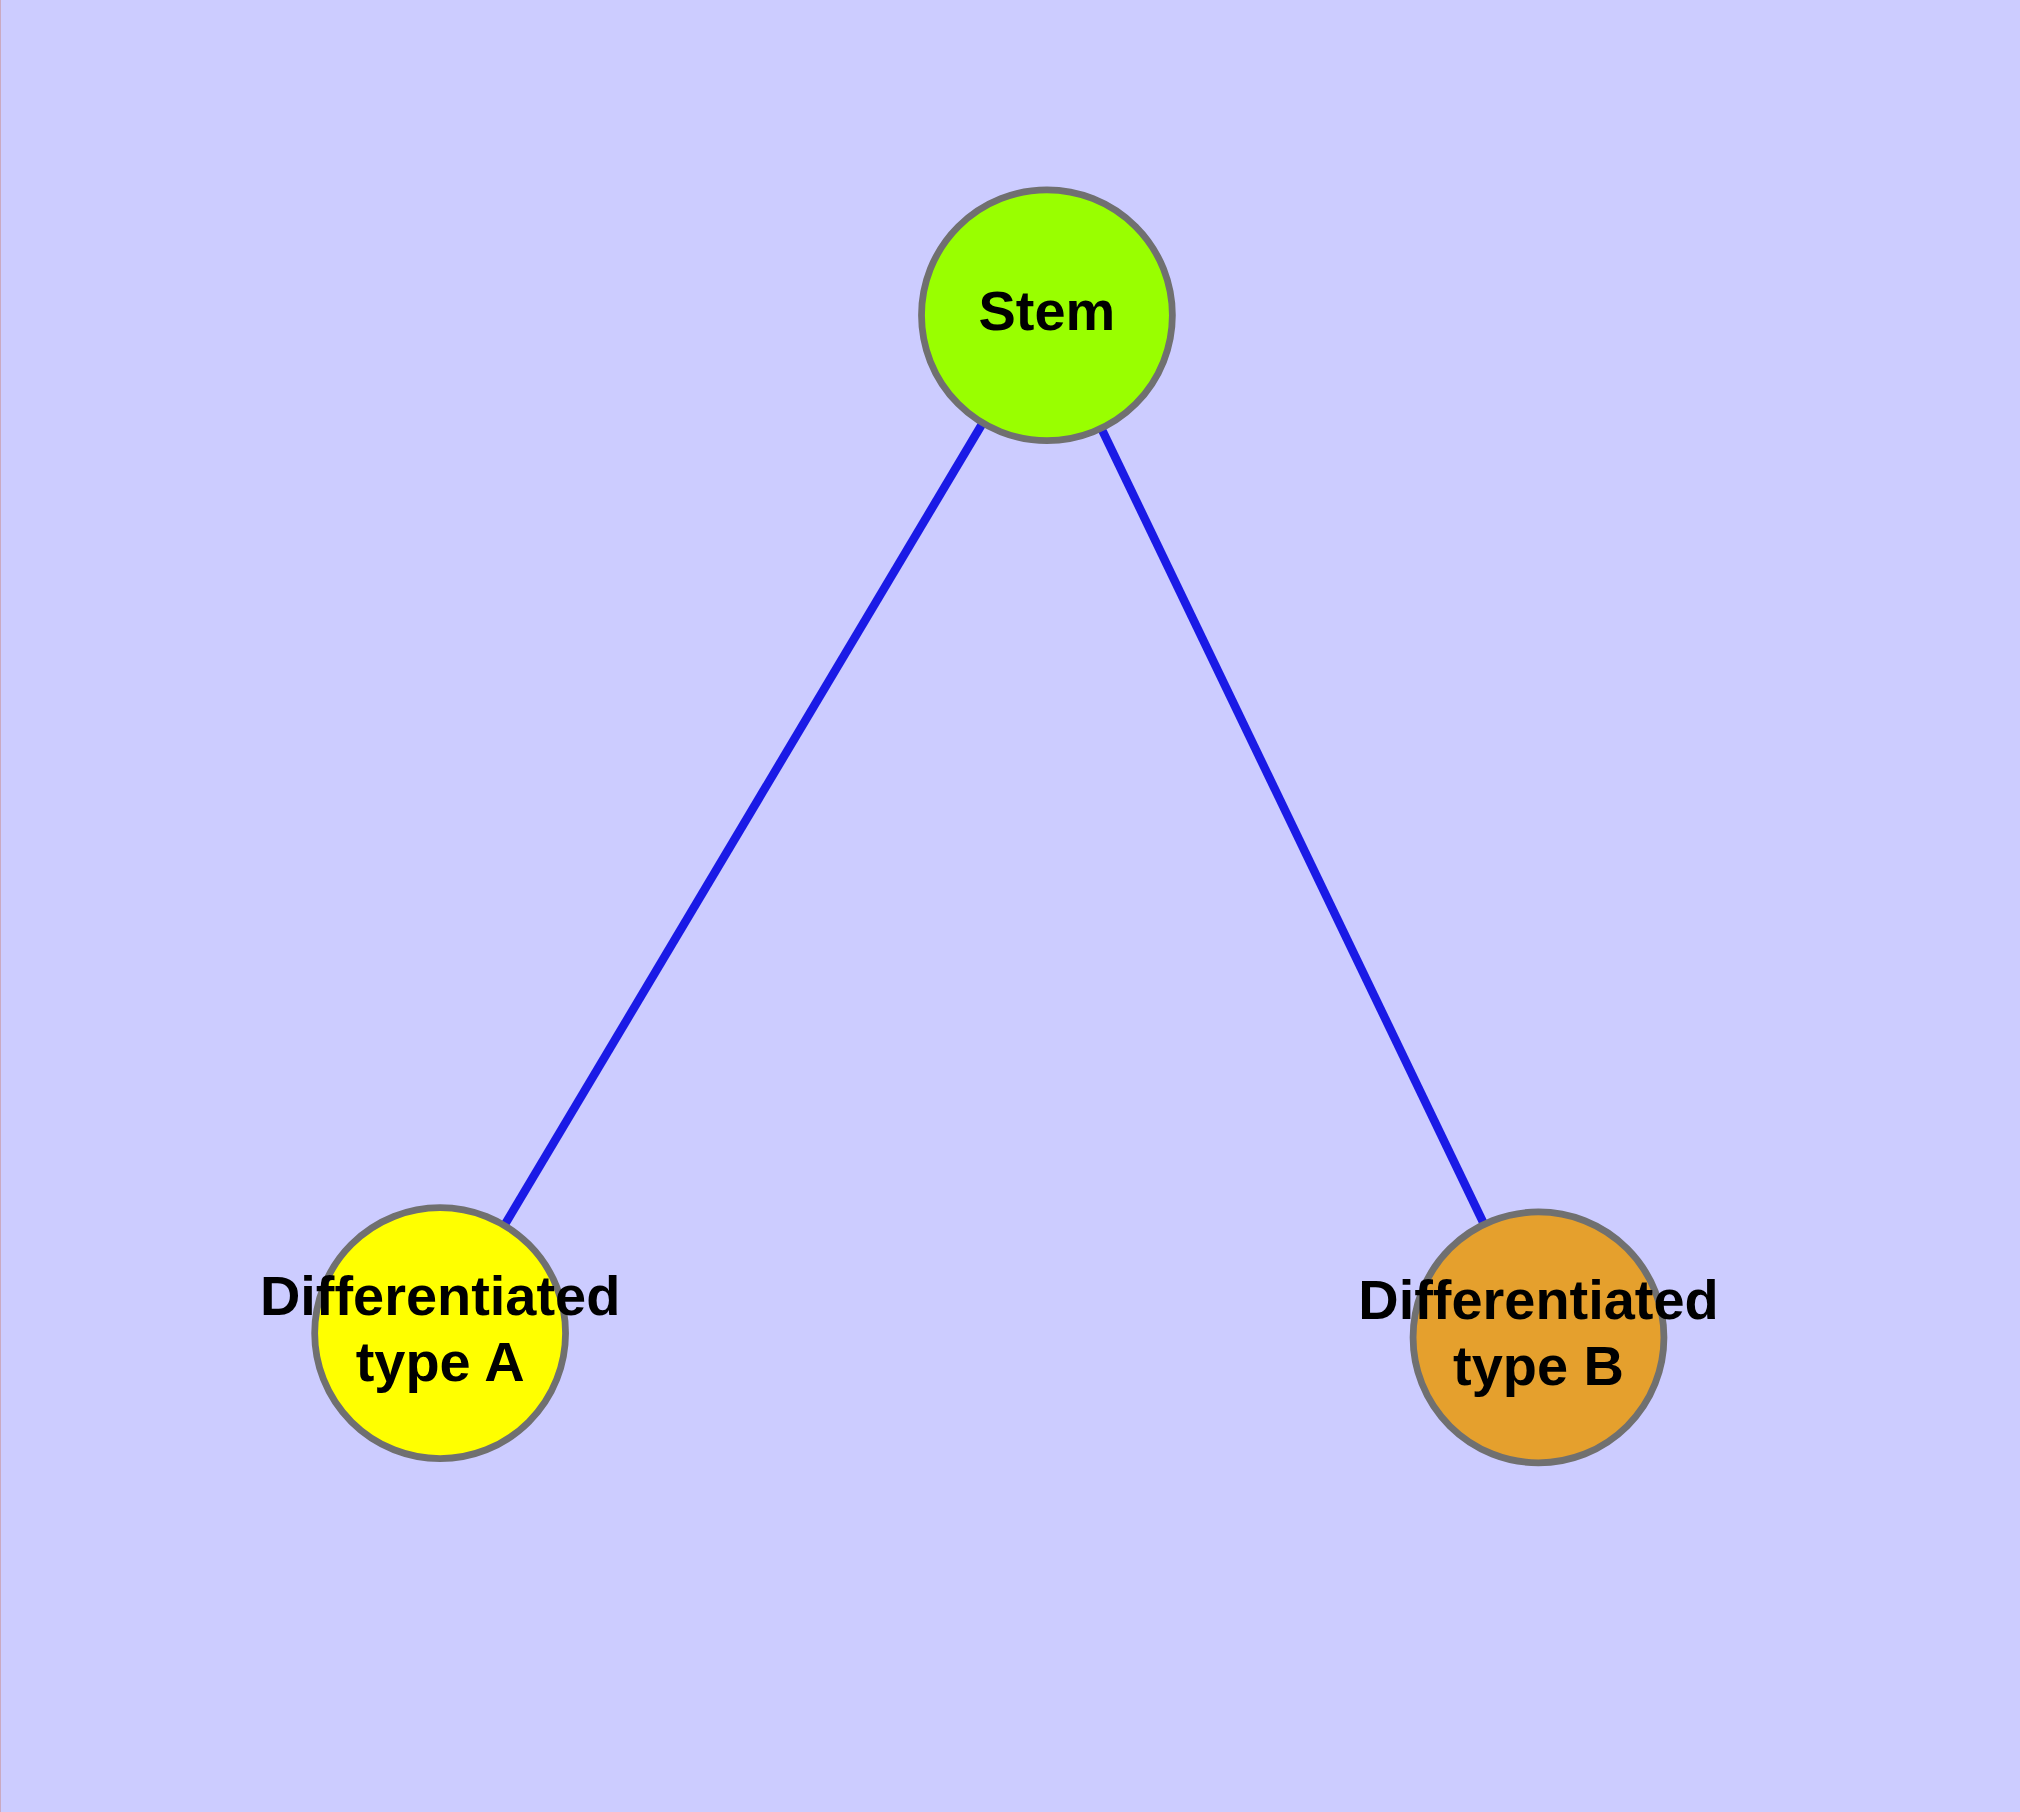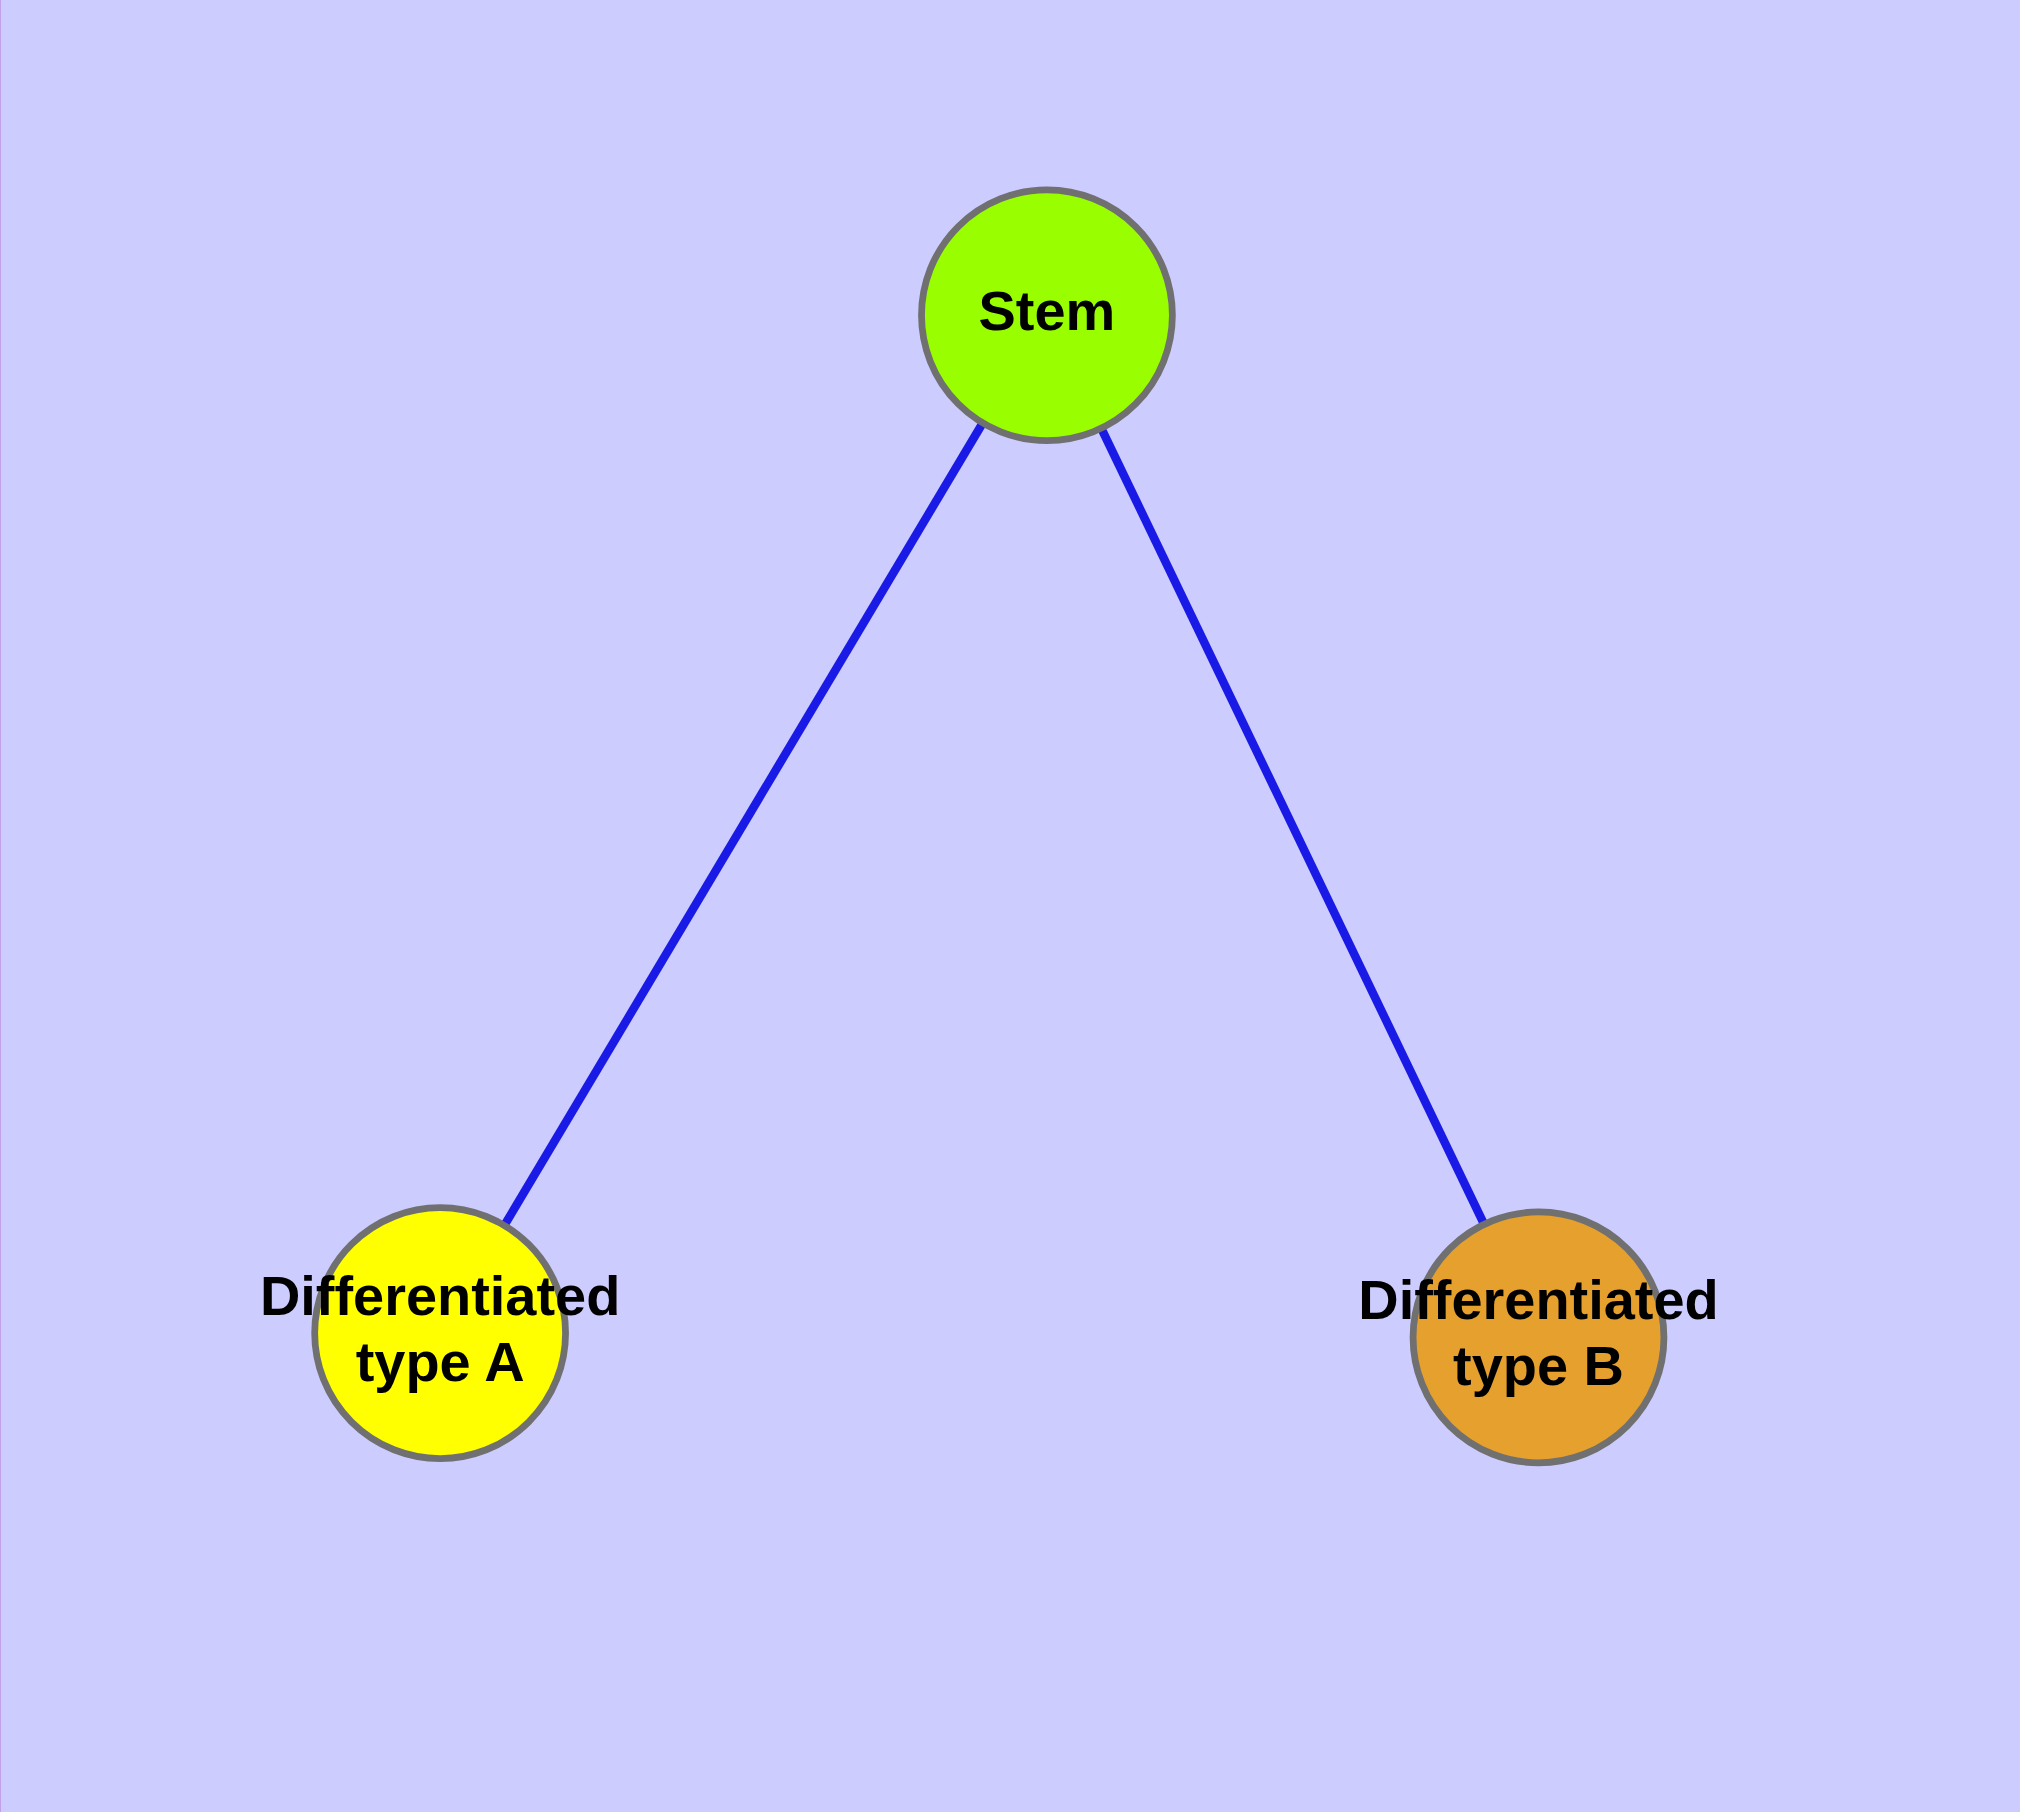--- a/index.html
+++ b/index.html
@@ -33,21 +33,21 @@
     font-weight: bold;
     fill: #000000;
     text-anchor: middle;
     dominant-baseline: middle;
     white-space: pre;
   }
 </style>
 </head>
 <body style="background: rgb(204, 204, 255);">
 
-<div id="graph-canvas" style="background: #a21caf;">
+<div id="graph-canvas" style="background: #c2410c;">
   <svg id="graph-svg" viewBox="0 0 2384 2138" xmlns="http://www.w3.org/2000/svg">
     <rect id="bg-rect" x="0" y="0" width="2384" height="2138" fill="#ccccff"></rect>
     <g id="edge-layer">
         <line x1="1159.212945944956" y1="499.1232568716591" x2="594.7870540550441" y2="1445.8767431283409" stroke="#1a1ae6" stroke-width="10" stroke-linecap="butt"></line>
         <line x1="1299.1448510334262" y1="505.37705232122784" x2="1750.8551489665738" y2="1444.622947678772" stroke="#1a1ae6" stroke-width="10" stroke-linecap="butt"></line>
       </g>
     <g id="node-layer">
         <circle cx="1235" cy="372" r="148" fill="#99ff00" stroke="#707070" stroke-width="8"></circle>
         <circle cx="519" cy="1573" r="148" fill="#ffff00" stroke="#707070" stroke-width="8"></circle>
         <circle cx="1815" cy="1578" r="148" fill="#e5a02d" stroke="#707070" stroke-width="8"></circle>

